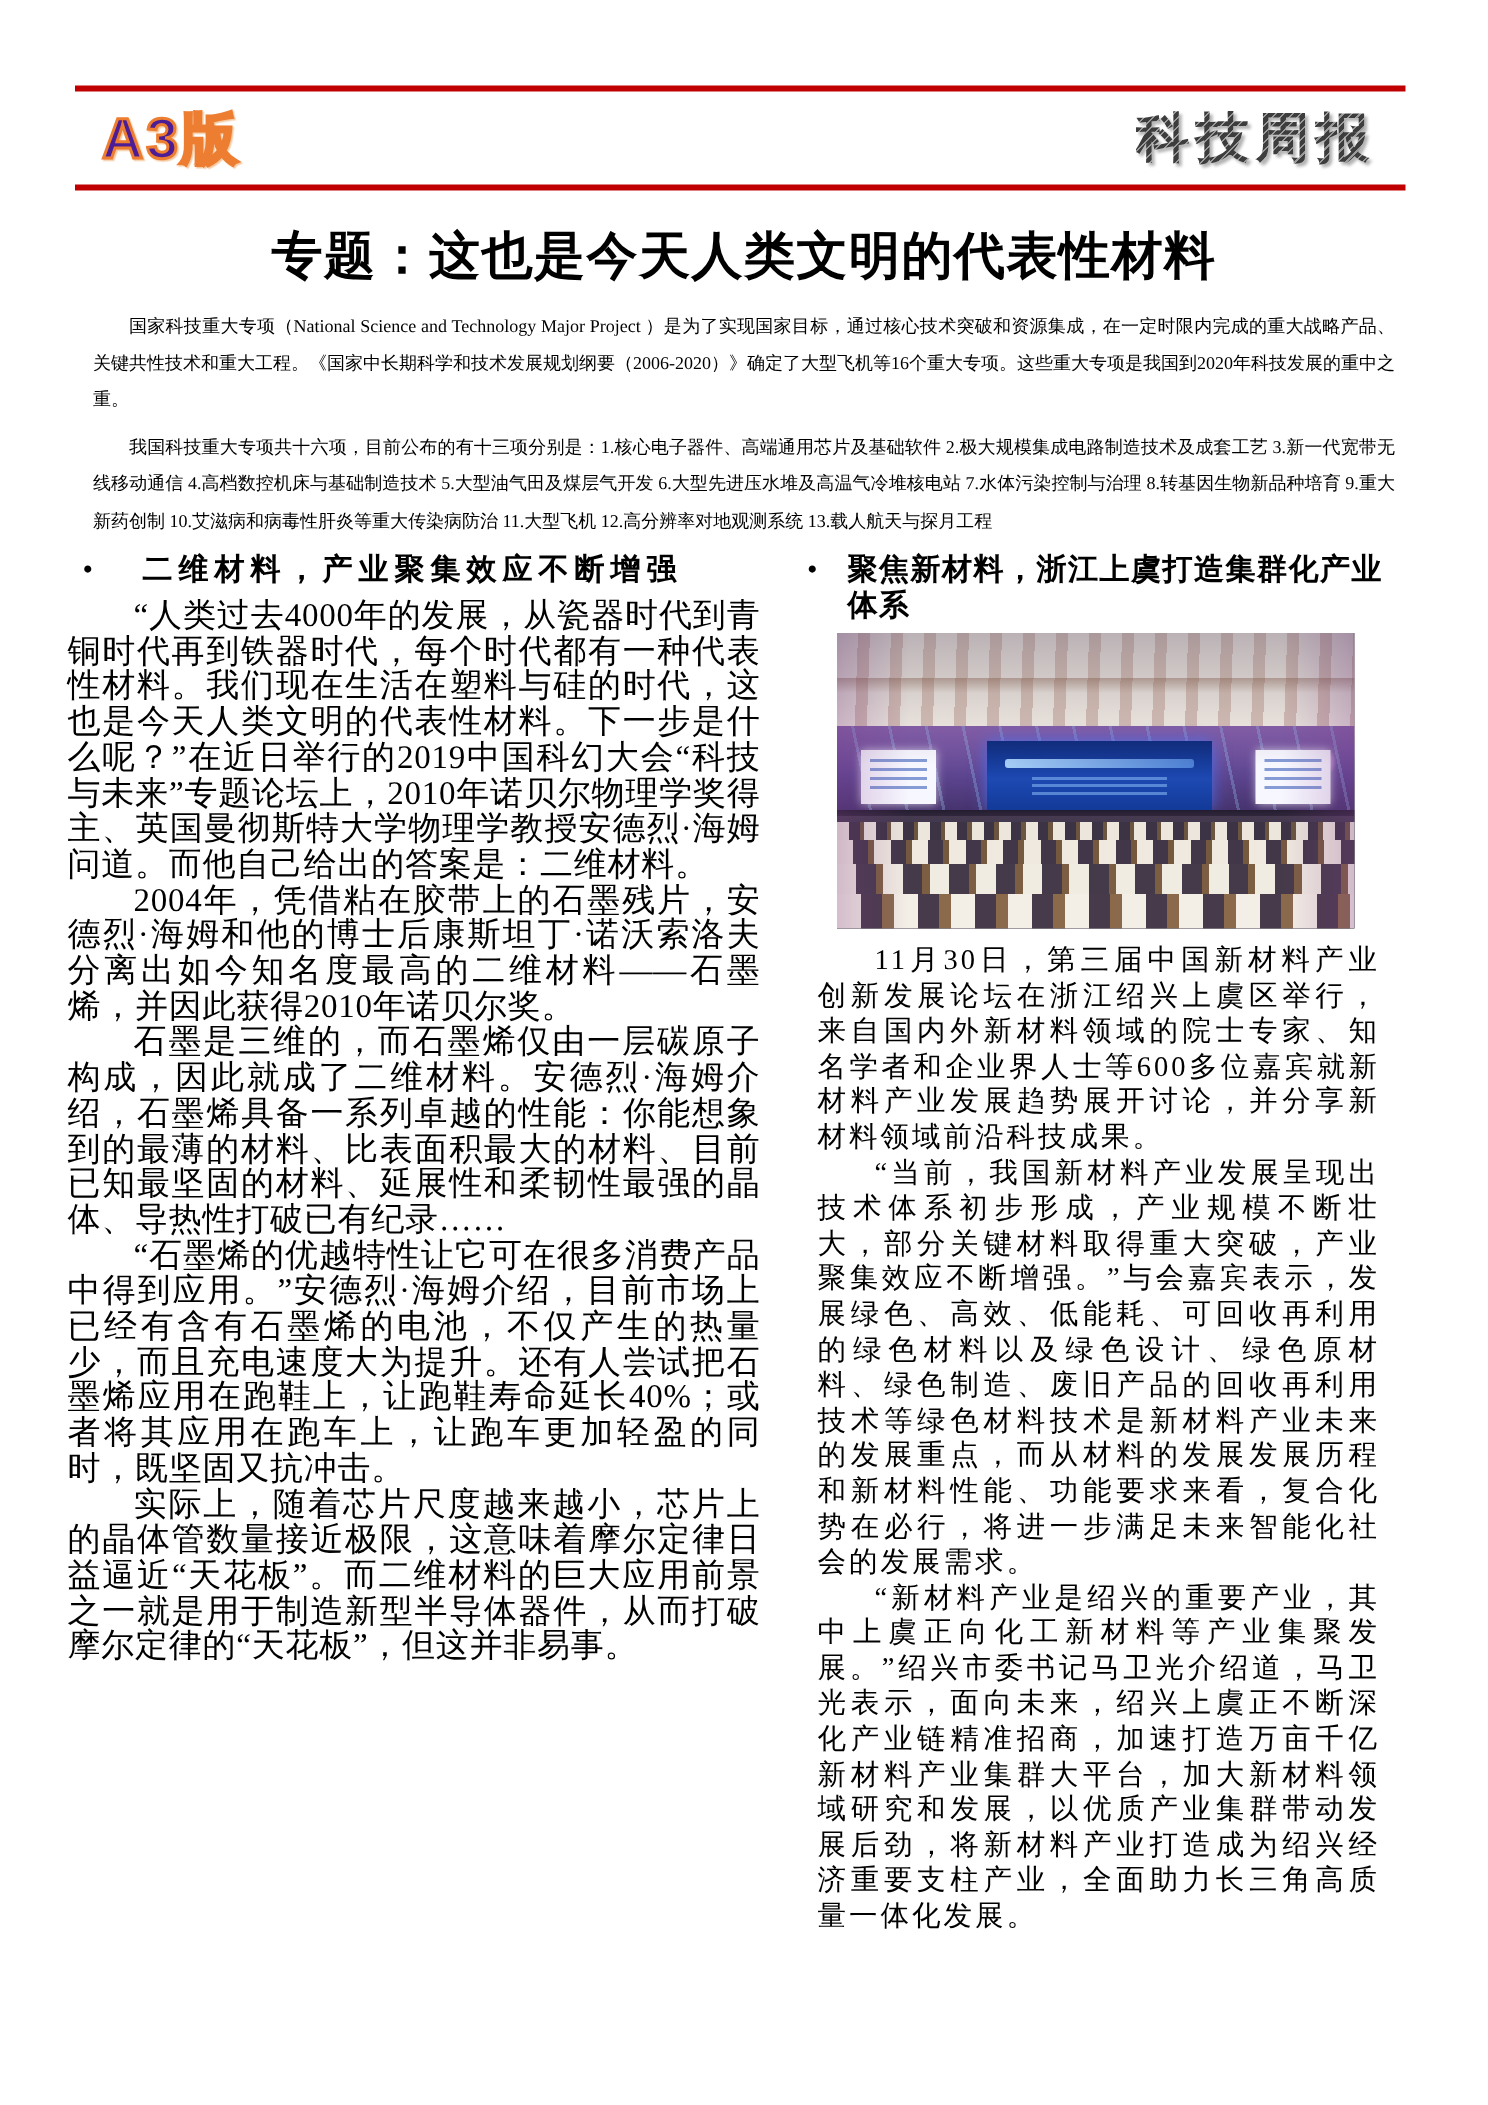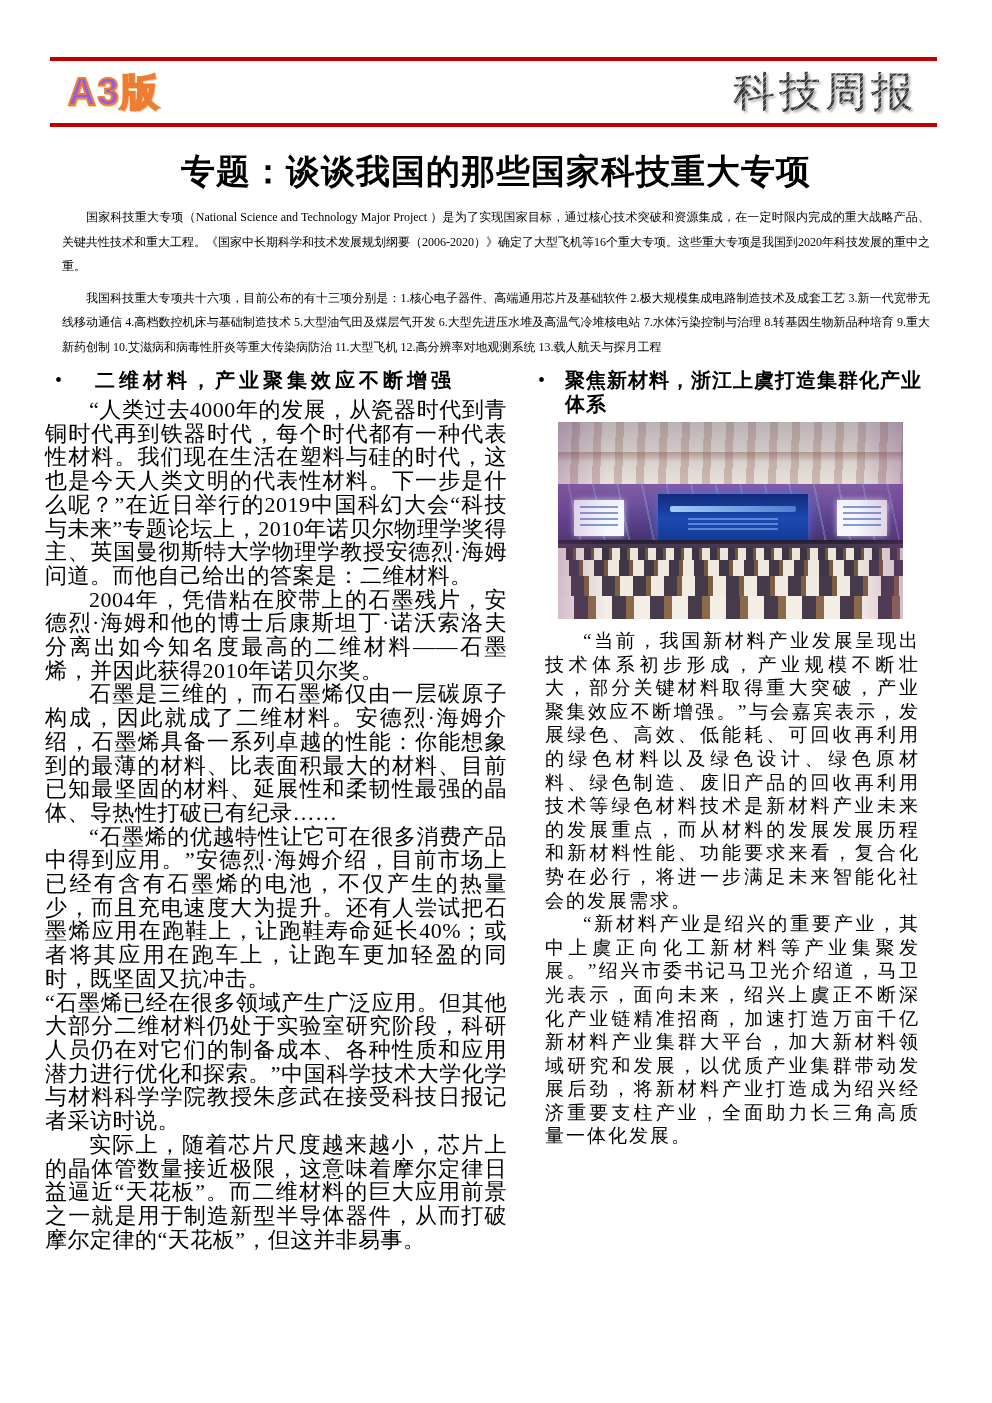--- a/index.html
+++ b/index.html
@@ -10,25 +10,25 @@
   }
   
   .rule { height:4px; background:#c00000; margin-left:50px; margin-right:55px; }
   .rule-top { margin-top:57px; }
   .header-band {
     display:flex; justify-content:space-between; align-items:center;
     height:62px; margin-left:68px; margin-right:75px;
   }
   .edition {
     font-family:"Liberation Sans", sans-serif; font-weight:800; font-size:38px;
-    color:#8b5cf6; -webkit-text-stroke:2px #ed7d31; letter-spacing:2px;
+    color:#4c1d95; -webkit-text-stroke:2px #ed7d31; letter-spacing:2px;
     filter:drop-shadow(1px 1px 0 #f5c9a0);
   }
   .masthead {
-    font-family:"Liberation Sans", sans-serif; font-weight:400; font-size:42px;
+    font-family:"Liberation Sans", sans-serif; font-weight:700; font-size:36px;
     letter-spacing:4px;
     background:repeating-linear-gradient(135deg,#3d3d3d 0 3px,#9a9a9a 3px 4px);
     -webkit-background-clip:text; background-clip:text; color:transparent;
     filter:drop-shadow(2px 2px 1px rgba(0,0,0,0.30));
     text-align:center;
   }
   
   .title {
     margin:21px 40px 0; text-align:center;
     font-family:"Liberation Sans", sans-serif; font-weight:900; font-size:34px;
@@ -136,39 +136,38 @@
 
   <div class="rule rule-top"></div>
 
   <div class="header-band">
     <div class="edition">A3版</div>
     <div class="masthead">科技周报</div>
   </div>
 
   <div class="rule"></div>
 
-  <h1 class="title">专题：谈谈我国的那些国家科技重大专项</h1>
+  <h1 class="title">专题：这也是今天人类文明的代表性材料</h1>
 
   <div class="intro">
     <p>国家科技重大专项（National Science and Technology Major Project ）是为了实现国家目标，通过核心技术突破和资源集成，在一定时限内完成的重大战略产品、关键共性技术和重大工程。《国家中长期科学和技术发展规划纲要（2006-2020）》确定了大型飞机等16个重大专项。这些重大专项是我国到2020年科技发展的重中之重。</p>
     <p>我国科技重大专项共十六项，目前公布的有十三项分别是：1.核心电子器件、高端通用芯片及基础软件 2.极大规模集成电路制造技术及成套工艺 3.新一代宽带无线移动通信 4.高档数控机床与基础制造技术 5.大型油气田及煤层气开发 6.大型先进压水堆及高温气冷堆核电站 7.水体污染控制与治理 8.转基因生物新品种培育 9.重大新药创制 10.艾滋病和病毒性肝炎等重大传染病防治 11.大型飞机 12.高分辨率对地观测系统 13.载人航天与探月工程</p>
   </div>
 
   <div class="columns">
 
     <div class="col col-left">
       <div class="col-head">
         <span class="bullet">•</span>
         <h2>二维材料，产业聚集效应不断增强</h2>
       </div>
       <p>“人类过去4000年的发展，从瓷器时代到青铜时代再到铁器时代，每个时代都有一种代表性材料。我们现在生活在塑料与硅的时代，这也是今天人类文明的代表性材料。下一步是什么呢？”在近日举行的2019中国科幻大会“科技与未来”专题论坛上，2010年诺贝尔物理学奖得主、英国曼彻斯特大学物理学教授安德烈·海姆问道。而他自己给出的答案是：二维材料。</p>
       <p>2004年，凭借粘在胶带上的石墨残片，安德烈·海姆和他的博士后康斯坦丁·诺沃索洛夫分离出如今知名度最高的二维材料——石墨烯，并因此获得2010年诺贝尔奖。</p>
       <p>石墨是三维的，而石墨烯仅由一层碳原子构成，因此就成了二维材料。安德烈·海姆介绍，石墨烯具备一系列卓越的性能：你能想象到的最薄的材料、比表面积最大的材料、目前已知最坚固的材料、延展性和柔韧性最强的晶体、导热性打破已有纪录……</p>
       <p>“石墨烯的优越特性让它可在很多消费产品中得到应用。”安德烈·海姆介绍，目前市场上已经有含有石墨烯的电池，不仅产生的热量少，而且充电速度大为提升。还有人尝试把石墨烯应用在跑鞋上，让跑鞋寿命延长40%；或者将其应用在跑车上，让跑车更加轻盈的同时，既坚固又抗冲击。</p>
-      <p class="no-indent">“石墨烯已经在很多领域产生广泛应用。但其他大部分二维材料仍处于实验室研究阶段，科研人员仍在对它们的制备成本、各种性质和应用潜力进行优化和探索。”中国科学技术大学化学与材料科学学院教授朱彦武在接受科技日报记者采访时说。</p>
       <p>实际上，随着芯片尺度越来越小，芯片上的晶体管数量接近极限，这意味着摩尔定律日益逼近“天花板”。而二维材料的巨大应用前景之一就是用于制造新型半导体器件，从而打破摩尔定律的“天花板”，但这并非易事。</p>
     </div>
 
     <div class="col-gap"></div>
 
     <div class="col col-right">
       <div class="col-head">
         <span class="bullet">•</span>
         <h2>聚焦新材料，浙江上虞打造集群化产业体系</h2>
       </div>
@@ -183,19 +182,20 @@
         <div class="ph-stage-edge"></div>
         <div class="ph-audience">
           <div class="ph-row ph-row1"></div>
           <div class="ph-row ph-row2"></div>
           <div class="ph-row ph-row3"></div>
           <div class="ph-row ph-row4"></div>
         </div>
         <div class="ph-overlay"></div>
       </div>
 
+      <p>11月30日，第三届中国新材料产业创新发展论坛在浙江绍兴上虞区举行，来自国内外新材料领域的院士专家、知名学者和企业界人士等600多位嘉宾就新材料产业发展趋势展开讨论，并分享新材料领域前沿科技成果。</p>
       <p>“当前，我国新材料产业发展呈现出技术体系初步形成，产业规模不断壮大，部分关键材料取得重大突破，产业聚集效应不断增强。”与会嘉宾表示，发展绿色、高效、低能耗、可回收再利用的绿色材料以及绿色设计、绿色原材料、绿色制造、废旧产品的回收再利用技术等绿色材料技术是新材料产业未来的发展重点，而从材料的发展发展历程和新材料性能、功能要求来看，复合化势在必行，将进一步满足未来智能化社会的发展需求。</p>
       <p>“新材料产业是绍兴的重要产业，其中上虞正向化工新材料等产业集聚发展。”绍兴市委书记马卫光介绍道，马卫光表示，面向未来，绍兴上虞正不断深化产业链精准招商，加速打造万亩千亿新材料产业集群大平台，加大新材料领域研究和发展，以优质产业集群带动发展后劲，将新材料产业打造成为绍兴经济重要支柱产业，全面助力长三角高质量一体化发展。</p>
     </div>
 
   </div>
 
 </div>
 
 </body></html>

